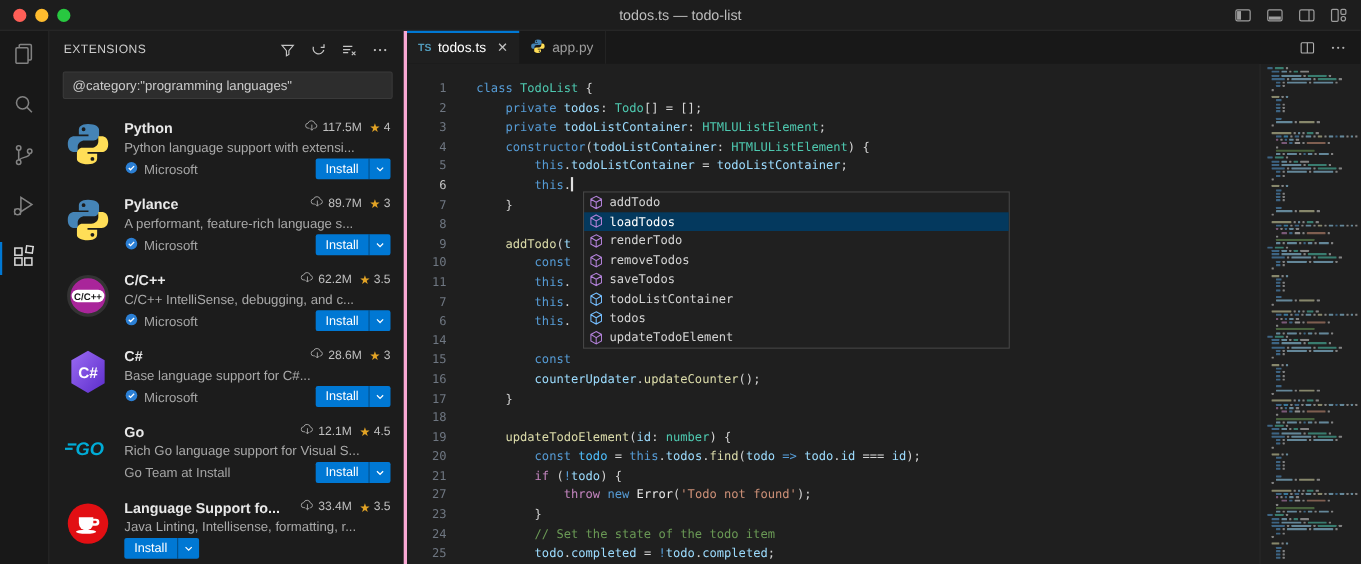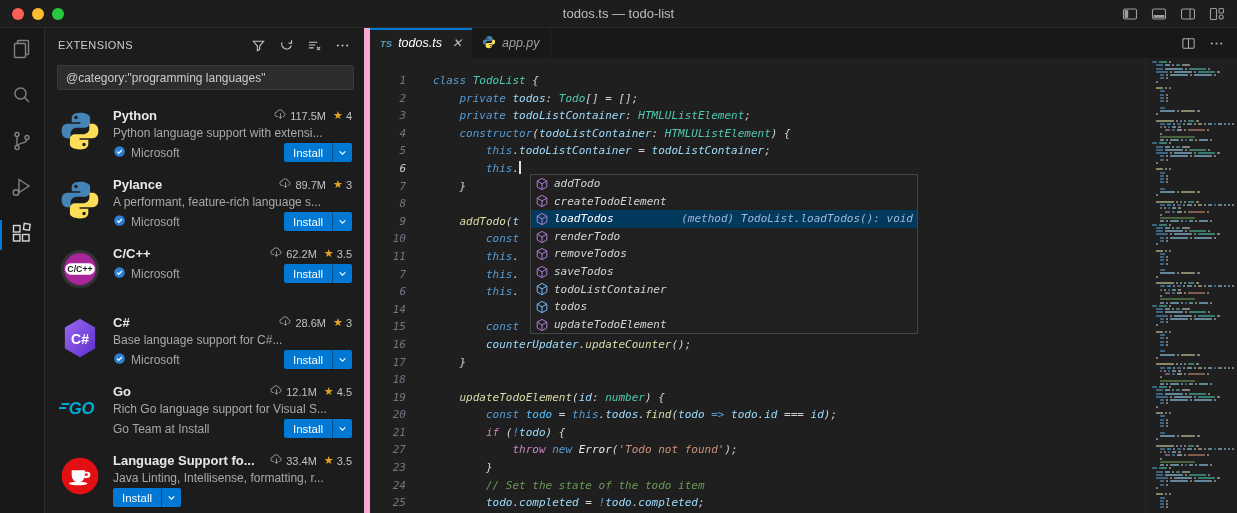--- a/index.html
+++ b/index.html
@@ -21,21 +21,21 @@
   .main { flex:1; display:flex; min-height:0; }
 
   
   .activitybar { width:45px; background:#181818; border-right:1px solid #2b2b2b; flex:none; }
   .ab-item { height:46px; display:flex; align-items:center; justify-content:center; position:relative; cursor:pointer; }
   .ab-item svg { stroke:#828282; fill:none; stroke-width:1.4; }
   .ab-item.active svg { stroke:#d7d7d7; }
   .ab-item.active::before { content:""; position:absolute; left:0; top:8px; bottom:8px; width:2px; background:#0078d4; }
 
   
-  .sidebar { width:325px; background:#1c1c1c; border-right:6px solid #f9a8d4; display:flex; flex-direction:column; flex:none; }
+  .sidebar { width:325px; background:#1c1c1c; border-right:3px solid #f9a8d4; display:flex; flex-direction:column; flex:none; }
   .sidebar-header { height:34px; display:flex; align-items:center; padding:0 14px 0 13px; flex:none; }
   .sidebar-title { flex:1; font-size:11px; letter-spacing:.4px; color:#cccccc; }
   .sh-icons { display:flex; gap:13px; align-items:center; }
   .sh-icons .ico { cursor:pointer; display:flex; }
   .searchbox { margin:3px 10px 9px 12px; flex:none; }
   .searchbox input { width:100%; height:25px; background:#2d2d2d; border:1px solid #3a3a3a;
     border-radius:2px; color:#cccccc; font-size:12px; padding:0 8px; outline:none;
     font-family:"Liberation Sans", sans-serif; }
   .ext-list { flex:1; overflow:hidden; }
   .ext-row { height:69px; padding:6px 12px 0 14px; display:flex; gap:12px; cursor:pointer; }
@@ -49,21 +49,21 @@
   .ext-desc { font-size:12px; color:#a9a9a9; margin-top:3px; white-space:nowrap; overflow:hidden; text-overflow:ellipsis; }
   .ext-bottom { display:flex; align-items:center; margin-top:3px; }
   .pub { display:flex; align-items:center; gap:5px; font-size:12px; color:#a5a5a5; flex:1; min-width:0; white-space:nowrap; overflow:hidden; }
   .install { display:flex; align-items:stretch; background:#0078d4; border-radius:2px; color:#fff;
     font-size:11.5px; height:19px; flex:none; cursor:pointer; overflow:hidden; }
   .install-main { padding:0 9px; display:flex; align-items:center; }
   .install-div { width:1px; background:rgba(0,0,0,.35); }
   .install-chev { padding:0 5px; display:flex; align-items:center; }
 
   
-  .editor { flex:1; display:flex; flex-direction:column; min-width:0; background:#1f1f1f;font-style:italic; }
+  .editor { flex:1; display:flex; flex-direction:column; min-width:0; background:#1f1f1f; }
   .tabbar { height:30px; background:#181818; display:flex; flex:none; align-items:stretch; }
   .tab { display:flex; align-items:center; gap:6px; padding:0 10px; font-size:12.5px; position:relative; cursor:pointer; }
   .tab.active { background:#1f1f1f; color:#ffffff; }
   .tab.active::before { content:""; position:absolute; top:0; left:0; right:0; height:2px; background:#0078d4; }
   .tab.inactive { color:#9d9d9d; border-right:1px solid #232323; }
   .tab .ts-badge { font-size:9.5px; font-weight:700; color:#519aba; }
   .tab .close { font-size:12px; color:#c2c2c2; margin-left:4px; }
   .tab-fill { flex:1; }
   .tab-actions { display:flex; align-items:center; gap:13px; padding-right:13px; }
   .tab-actions .ico { cursor:pointer; display:flex; }
@@ -307,20 +307,21 @@
                 <span class="ext-stats">
                   <span><svg width="13" height="13" viewBox="0 0 16 16" fill="none" stroke="#a0a0a0" stroke-width="1.1">
                       <path d="M5.2 10.5H4a2.8 2.8 0 01-.3-5.6A4 4 0 0111.4 5.4 2.6 2.6 0 0111.6 10.5h-.8"></path>
                       <path d="M8 6.5v6.3M8 12.8l-2.1-2.1M8 12.8l2.1-2.1"></path>
                     </svg></span>
                   <span>62.2M</span>
                   <span class="star">★</span>
                   <span>3.5</span>
                 </span>
               </div>
+              <div class="ext-desc">C/C++ IntelliSense, debugging, and c...</div>
               <div class="ext-bottom">
                 <span class="pub">
                   <span><svg width="13" height="13" viewBox="0 0 16 16">
                       <circle cx="8" cy="8" r="6.5" fill="#2b7fd4"></circle>
                       <path d="M5 8.2l2 2 4-4" fill="none" stroke="#fff" stroke-width="1.5"></path>
                     </svg></span>
                   <span>Microsoft</span>
                 </span>
                 <span class="install">
                   <span class="install-main">Install</span>
@@ -521,36 +522,27 @@
         <div class="code"><div class="code-line"><span class="tk-k">class </span><span class="tk-t">TodoList</span><span class="tk-p"> {</span></div><div class="code-line"><span class="tk-k">    private </span><span class="tk-v">todos</span><span class="tk-p">: </span><span class="tk-t">Todo</span><span class="tk-p">[] = [];</span></div><div class="code-line"><span class="tk-k">    private </span><span class="tk-v">todoListContainer</span><span class="tk-p">: </span><span class="tk-t">HTMLUListElement</span><span class="tk-p">;</span></div><div class="code-line"><span class="tk-k">    constructor</span><span class="tk-p">(</span><span class="tk-v">todoListContainer</span><span class="tk-p">: </span><span class="tk-t">HTMLUListElement</span><span class="tk-p">) {</span></div><div class="code-line"><span class="tk-k">        this</span><span class="tk-p">.</span><span class="tk-v">todoListContainer</span><span class="tk-p"> = </span><span class="tk-v">todoListContainer</span><span class="tk-p">;</span></div><div class="code-line"><span class="tk-k">        this</span><span class="tk-p">.</span><span class="cursor-caret"></span></div><div class="code-line"><span class="tk-p">    }</span></div><div class="code-line"></div><div class="code-line"><span class="tk-f">    addTodo</span><span class="tk-p">(</span><span class="tk-v">t</span></div><div class="code-line"><span class="tk-k">        const</span></div><div class="code-line"><span class="tk-k">        this</span><span class="tk-p">.</span></div><div class="code-line"><span class="tk-k">        this</span><span class="tk-p">.</span></div><div class="code-line"><span class="tk-k">        this</span><span class="tk-p">.</span></div><div class="code-line"></div><div class="code-line"><span class="tk-k">        const</span></div><div class="code-line"><span class="tk-v">        counterUpdater</span><span class="tk-p">.</span><span class="tk-f">updateCounter</span><span class="tk-p">();</span></div><div class="code-line"><span class="tk-p">    }</span></div><div class="code-line"></div><div class="code-line"><span class="tk-f">    updateTodoElement</span><span class="tk-p">(</span><span class="tk-v">id</span><span class="tk-p">: </span><span class="tk-t">number</span><span class="tk-p">) {</span></div><div class="code-line"><span class="tk-k">        const </span><span class="tk-b">todo</span><span class="tk-p"> = </span><span class="tk-k">this</span><span class="tk-p">.</span><span class="tk-v">todos</span><span class="tk-p">.</span><span class="tk-f">find</span><span class="tk-p">(</span><span class="tk-v">todo</span><span class="tk-k"> =&gt; </span><span class="tk-v">todo</span><span class="tk-p">.</span><span class="tk-v">id</span><span class="tk-p"> === </span><span class="tk-v">id</span><span class="tk-p">);</span></div><div class="code-line"><span class="tk-c">        if</span><span class="tk-p"> (</span><span class="tk-k">!</span><span class="tk-v">todo</span><span class="tk-p">) {</span></div><div class="code-line"><span class="tk-c">            throw</span><span class="tk-p"> </span><span class="tk-k">new</span><span class="tk-p"> </span><span class="tk-w">Error</span><span class="tk-p">(</span><span class="tk-s">'Todo not found'</span><span class="tk-p">);</span></div><div class="code-line"><span class="tk-p">        }</span></div><div class="code-line"><span class="tk-m">        // Set the state of the todo item</span></div><div class="code-line"><span class="tk-v">        todo</span><span class="tk-p">.</span><span class="tk-v">completed</span><span class="tk-p"> = </span><span class="tk-k">!</span><span class="tk-v">todo</span><span class="tk-p">.</span><span class="tk-v">completed</span><span class="tk-p">;</span></div></div>
         <div class="suggest">
             <div class="sg-row">
               <span style="display: flex;">
                 <svg width="14" height="14" viewBox="0 0 16 16">
                   <path fill="none" stroke="#B180D7" stroke-width="1.1" d="M8 1.6l5.5 3v6.8L8 14.4l-5.5-3V4.6zM8 7.9v6.3M2.7 4.7L8 7.9l5.3-3.2"></path>
                 </svg>
               </span>
               <span class="sg-label">addTodo</span>
             </div>
-            <div class="sg-row">
-              <span style="display: flex;">
-                <svg width="14" height="14" viewBox="0 0 16 16">
-                  <path fill="none" stroke="#B180D7" stroke-width="1.1" d="M8 1.6l5.5 3v6.8L8 14.4l-5.5-3V4.6zM8 7.9v6.3M2.7 4.7L8 7.9l5.3-3.2"></path>
-                </svg>
-              </span>
-              <span class="sg-label">createTodoElement</span>
-            </div>
             <div class="sg-row selected">
               <span style="display: flex;">
                 <svg width="14" height="14" viewBox="0 0 16 16">
                   <path fill="none" stroke="#B180D7" stroke-width="1.1" d="M8 1.6l5.5 3v6.8L8 14.4l-5.5-3V4.6zM8 7.9v6.3M2.7 4.7L8 7.9l5.3-3.2"></path>
                 </svg>
               </span>
               <span class="sg-label">loadTodos</span>
-              <span class="sg-detail">(method) TodoList.loadTodos(): void</span>
             </div>
             <div class="sg-row">
               <span style="display: flex;">
                 <svg width="14" height="14" viewBox="0 0 16 16">
                   <path fill="none" stroke="#B180D7" stroke-width="1.1" d="M8 1.6l5.5 3v6.8L8 14.4l-5.5-3V4.6zM8 7.9v6.3M2.7 4.7L8 7.9l5.3-3.2"></path>
                 </svg>
               </span>
               <span class="sg-label">renderTodo</span>
             </div>
             <div class="sg-row">

